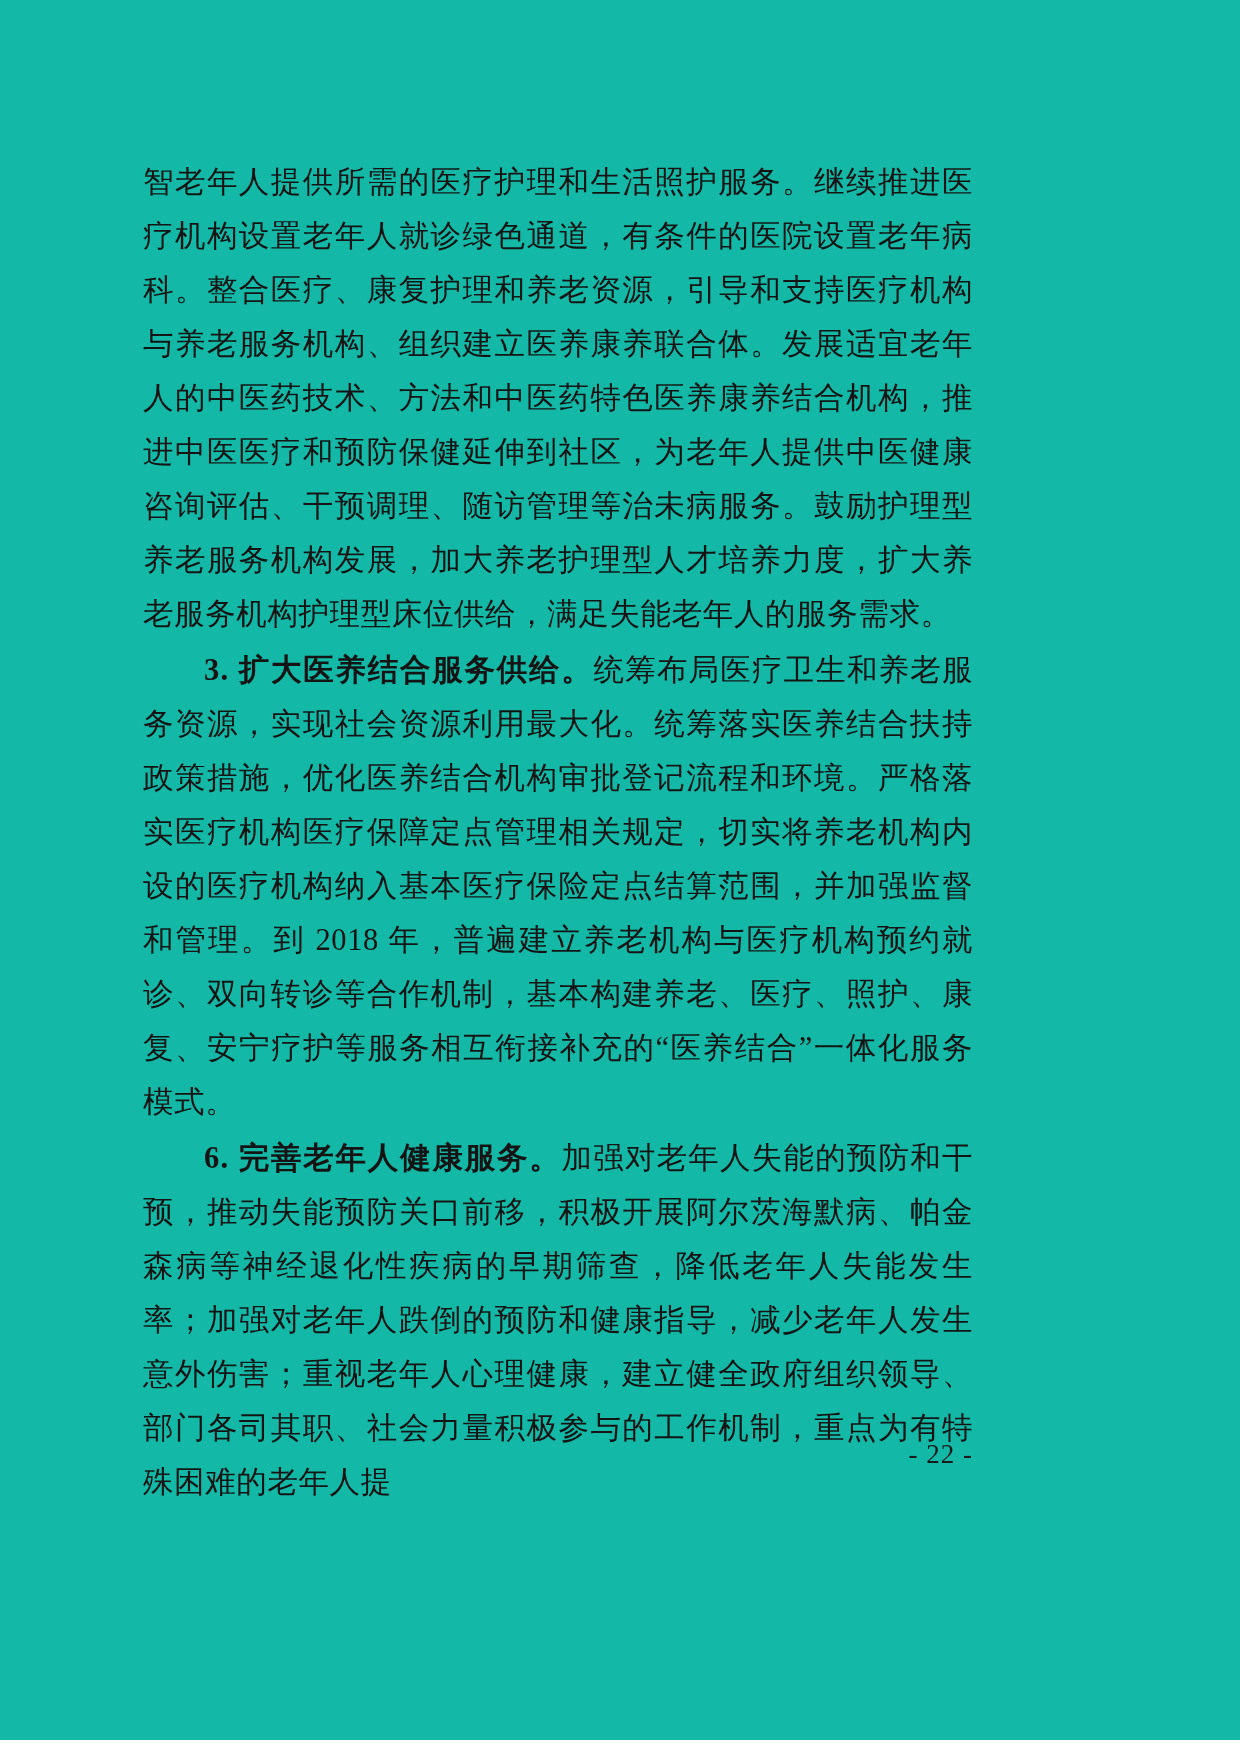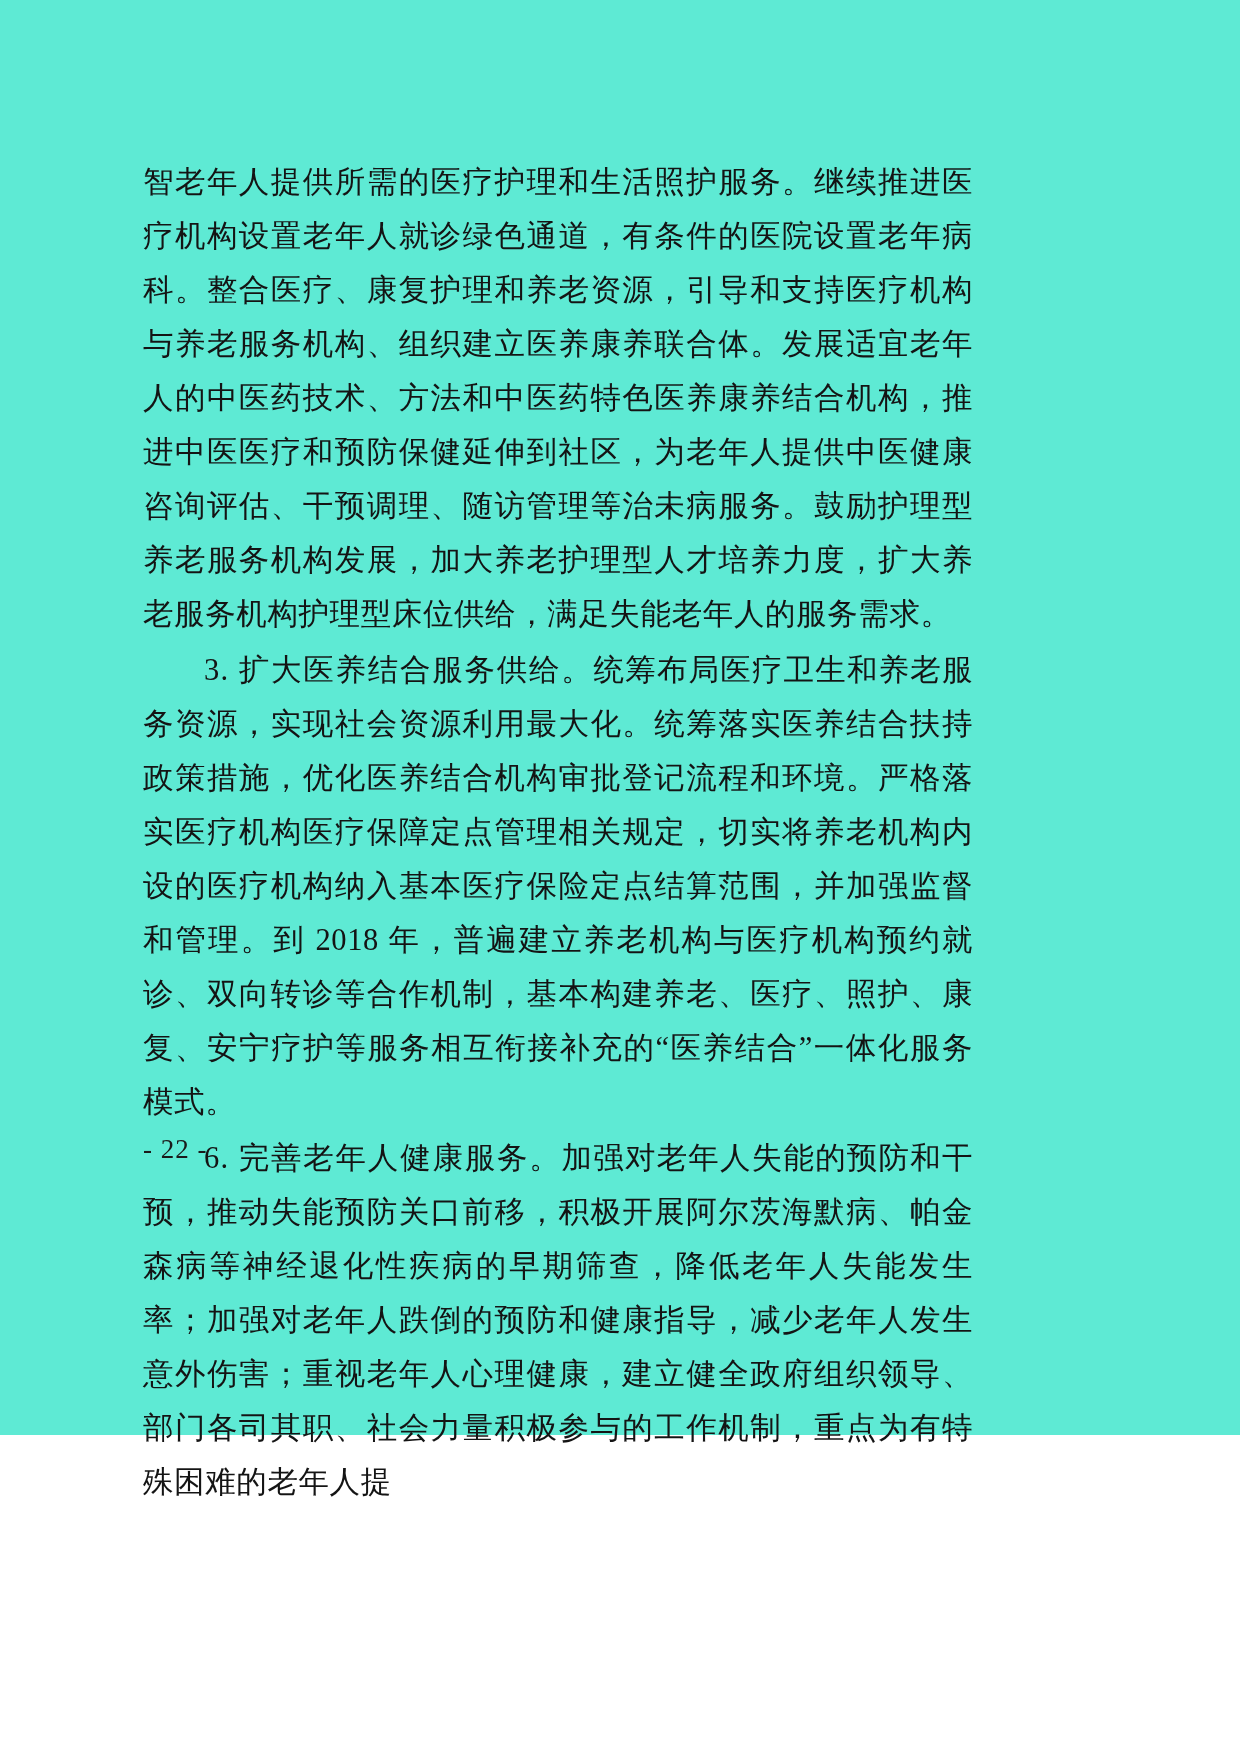--- a/index.html
+++ b/index.html
@@ -13,22 +13,22 @@
     position: relative;
     font-family: "Liberation Serif", serif;
     color: #1a1a1a;
     overflow: hidden;
   }
   .page {
     position: absolute;
     top: 0;
     left: 0;
     width: 1240px;
-    height: 1435px;
-    background: #5eead4;
+    height: 1740px;
+    background: #14b8a6;
   }
   .content {
     position: absolute;
     top: 155px;
     left: 143px;
     width: 830px;
   }
   .para {
     font-size: 30.5px;
     line-height: 54px;
@@ -38,29 +38,29 @@
     margin: 0 0 0 0;
     color: #141414;
   }
   .para + .para {
     margin-top: 2px;
   }
   .indent {
     text-indent: 61px;
   }
   .bold-head {
-    font-weight: normal;
+    font-weight: bold;
     letter-spacing: 1.2px;
   }
   .footer {
     position: absolute;
     bottom: 270px;
     left: 143px;
     width: 830px;
-    text-align: left;
+    text-align: right;
     font-size: 27px;
     color: #1a1a1a;
     letter-spacing: 1px;
   }
   .footer-inner {
     display: inline-block;
   }
 </style>
 </head>
 <body>

